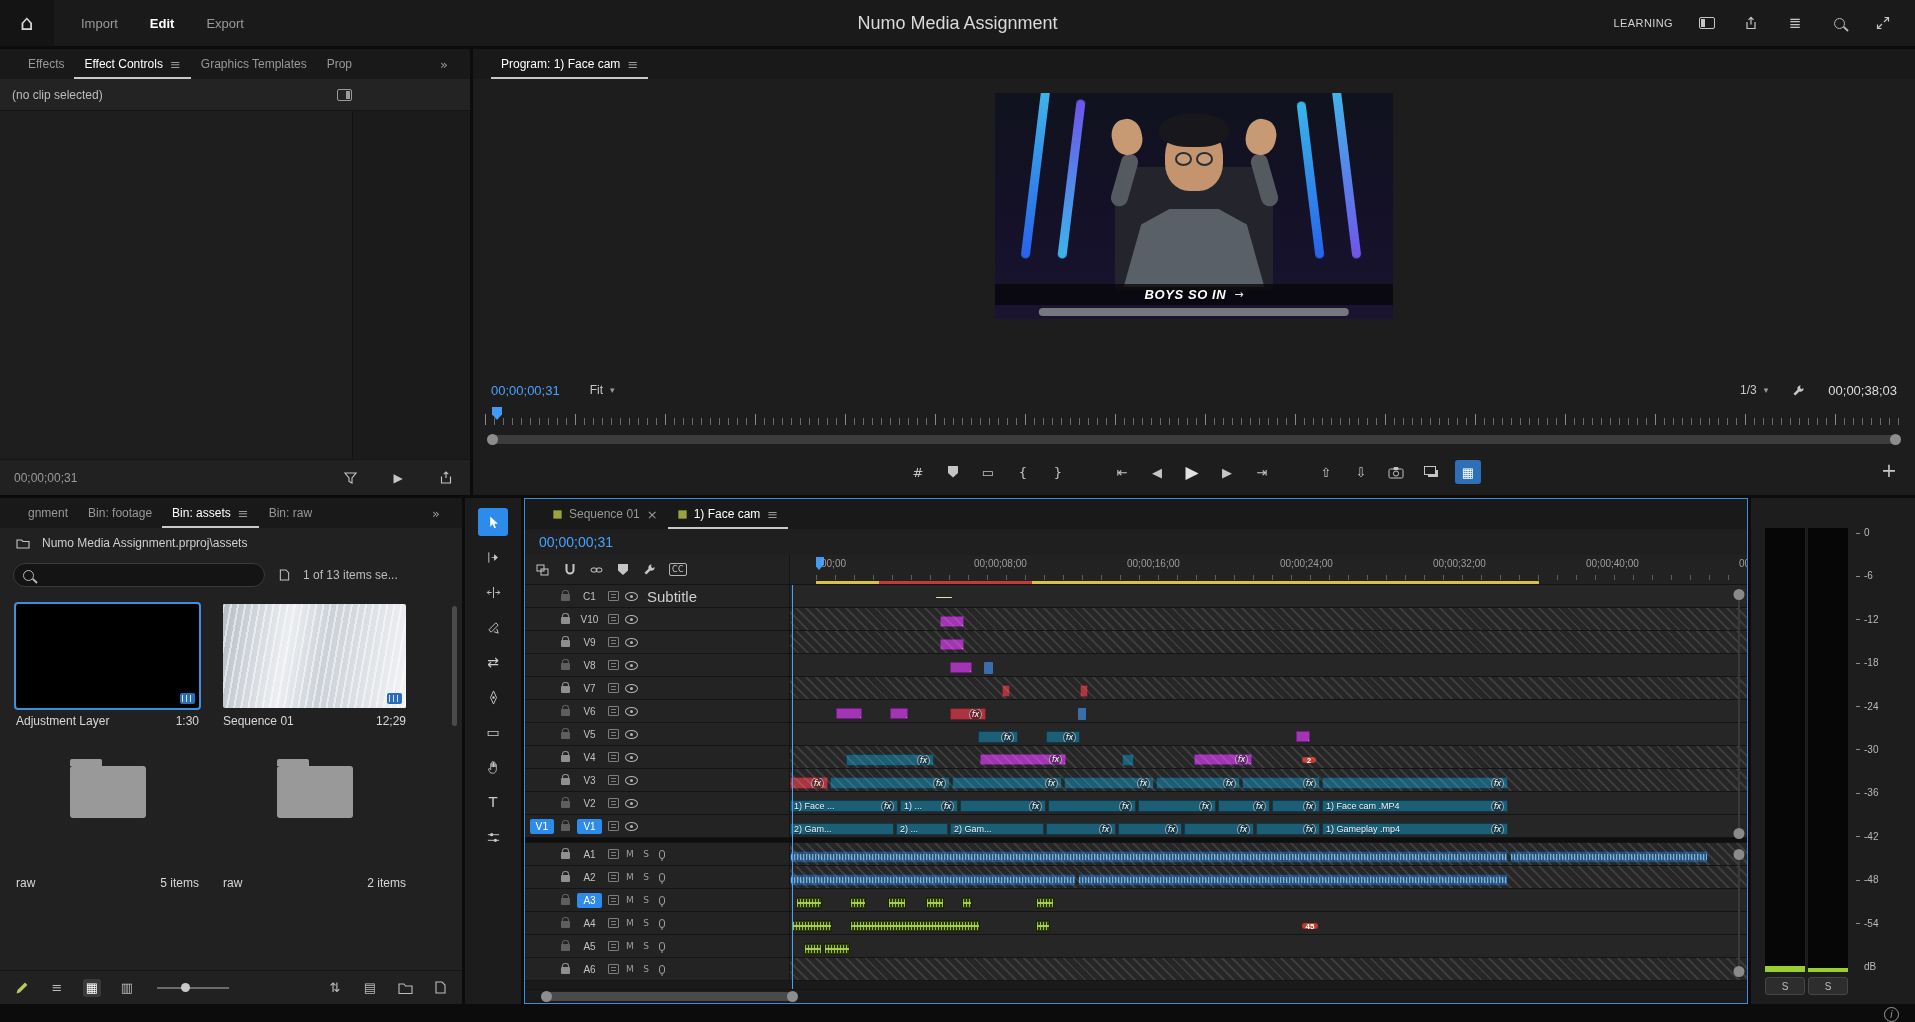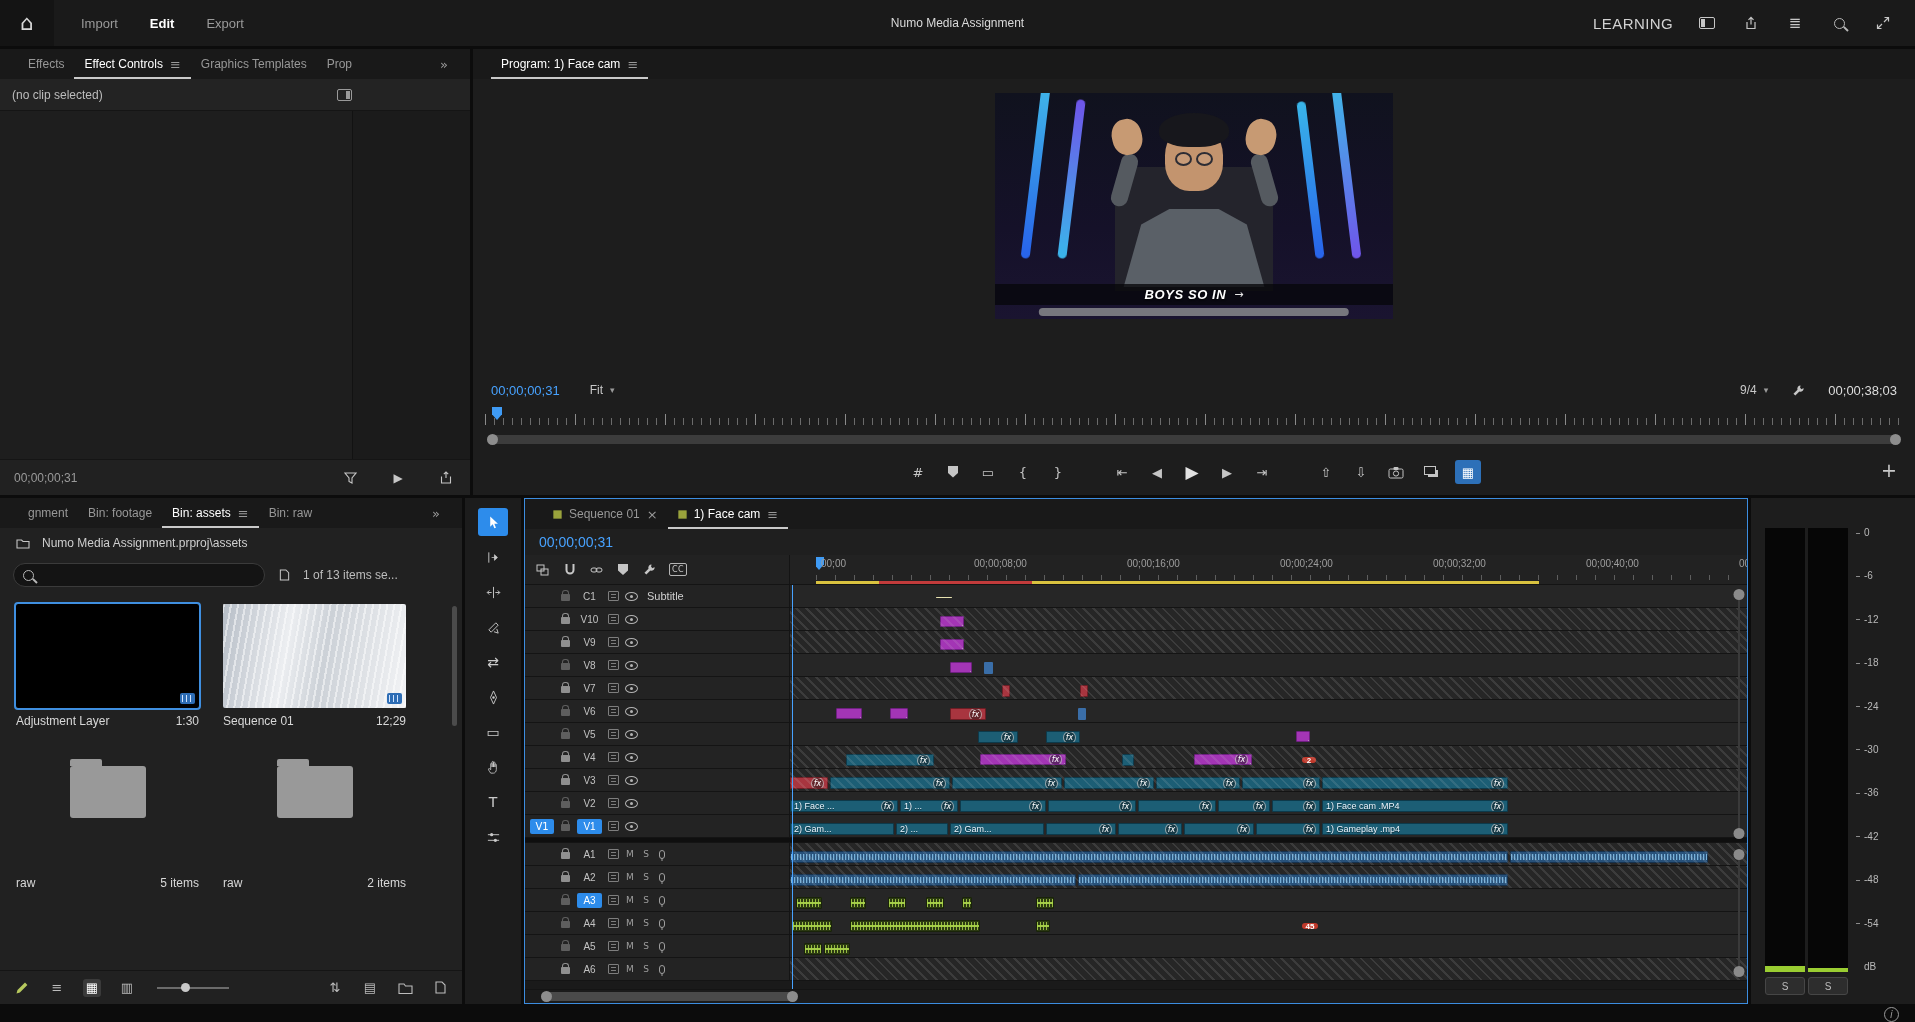--- a/index.html
+++ b/index.html
@@ -7,23 +7,23 @@
   body{background:#0c0c0c;font-family:"Liberation Sans","DejaVu Sans",sans-serif;font-size:12px;color:#c8c8c8;position:relative;-webkit-user-select:none;user-select:none;}
   .glyph{font-family:"DejaVu Sans",sans-serif;}
   svg{display:block;}
 
   
   .topbar{height:46px;background:#1a1a1a;display:flex;align-items:center;position:relative;}
   .home{width:54px;height:100%;display:flex;align-items:center;justify-content:center;font-size:21px;color:#d8d8d8;background:#141414;}
   .apptabs{display:flex;margin-left:14px;gap:6px;z-index:2;}
   .apptab{padding:6px 13px;color:#9a9a9a;font-size:13px;cursor:default;}
   .apptab.active{color:#ffffff;font-weight:bold;}
-  .tb-title{position:absolute;left:0;right:0;text-align:center;color:#dadada;font-size:12px;pointer-events:none;}
+  .tb-title{position:absolute;left:0;right:0;text-align:center;color:#dadada;font-size:18px;pointer-events:none;}
   .tb-right{margin-left:auto;display:flex;align-items:center;gap:24px;padding-right:22px;z-index:2;}
-  .learning{font-size:15px;color:#d2d2d2;letter-spacing:.4px;}
+  .learning{font-size:11px;color:#d2d2d2;letter-spacing:.4px;}
   .ic{width:20px;height:20px;display:inline-flex;align-items:center;justify-content:center;color:#c6c6c6;font-size:15px;}
   .wsic{width:16px;height:12px;border:1px solid #c6c6c6;border-radius:2px;position:relative;}
   .wsic::before{content:"";position:absolute;left:1px;top:1px;bottom:1px;width:4px;background:#c6c6c6;}
   .mag{width:11px;height:11px;border:1.6px solid #b8b8b8;border-radius:50%;position:relative;flex:none;}
   .mag::after{content:"";position:absolute;width:6px;height:1.7px;background:#b8b8b8;transform:rot.ate(45deg);transform:rotate(45deg);right:-5px;bottom:-2px;}
 
   
   .row1{display:flex;height:446px;gap:3px;margin-top:3px;}
   .row2{display:flex;height:506px;gap:3px;margin-top:3px;position:relative;}
   .panel{background:#212121;display:flex;flex-direction:column;min-width:0;}
@@ -156,21 +156,21 @@
   .lockic::before{content:"";position:absolute;left:1px;top:-4px;width:5px;height:4px;border:1.4px solid #8f8f8f;border-bottom:none;border-radius:3px 3px 0 0;}
   .tbadge{min-width:25px;height:15px;line-height:15px;text-align:center;font-size:10px;color:#c2c2c2;border-radius:2px;padding:0 2px;flex:none;}
   .tbadge.on{background:#2d8ceb;color:#fff;}
   .syncic{width:11px;height:10px;border:1px solid #8e8e8e;border-radius:1px;position:relative;flex:none;opacity:.85;}
   .syncic::after{content:"";position:absolute;left:2px;top:2px;right:2px;height:1px;background:#8e8e8e;box-shadow:0 3px 0 #8e8e8e;}
   .eyeic{width:13px;height:9px;border:1px solid #b2b2b2;border-radius:50%;position:relative;flex:none;}
   .eyeic::after{content:"";position:absolute;left:50%;top:50%;width:3px;height:3px;margin:-1.5px 0 0 -1.5px;background:#b2b2b2;border-radius:50%;}
   .ms{font-size:9px;color:#9e9e9e;width:10px;text-align:center;flex:none;}
   .micic{width:6px;height:9px;border:1px solid #9e9e9e;border-radius:3px;position:relative;flex:none;margin-left:2px;}
   .micic::after{content:"";position:absolute;left:50%;bottom:-3px;width:1px;height:3px;background:#9e9e9e;transform:translateX(-50%);}
-  .sublabel{font-size:11px;color:#cfcfcf;margin-left:3px;white-space:nowrap;}
+  .sublabel{font-size:15px;color:#cfcfcf;margin-left:3px;white-space:nowrap;}
   .clip{position:absolute;top:1px;bottom:2px;display:flex;align-items:center;padding:0 3px;font-size:9px;color:#eaf6ff;border-radius:1px;overflow:hidden;z-index:2;margin-top:7px;}
   .clip.teal{background:#1c5e75;border:1px solid #0d3a4b;}
   .clip.mag{background:#a335b5;border:1px solid #6e2080;}
   .clip.red{background:#a8353f;border:1px solid #6e1d24;}
   .clip.blue{background:#3a6ea8;}
   .clip.tick{background:#e8e2b0;top:5px;bottom:9px;}
   .clip.wave{background:#27517a;border:1px solid #173털2;border:1px solid #17324e;}
   .clip.wave::before{content:"";position:absolute;left:0;right:0;top:18%;bottom:18%;
     background:linear-gradient(transparent 42%,rgba(134,194,234,.95) 42% 58%,transparent 58%),
     repeating-linear-gradient(90deg,rgba(134,194,234,.85) 0 1px,rgba(134,194,234,.25) 1px 2px,rgba(134,194,234,0) 2px 3px);}
@@ -315,21 +315,21 @@
       </div>
     </div>
     <div class="prog-controls">
       <span class="tc-blue">00;00;00;31</span>
       <span class="dd">
         <span>Fit</span>
         <span class="car glyph">▾</span>
       </span>
       <span class="prog-right">
         <span class="dd">
-          <span>9/4</span>
+          <span>1/3</span>
           <span class="car glyph">▾</span>
         </span>
         <span class="ic">
           <svg width="13" height="13" viewBox="0 0 14 14">
               <path d="M9.2 1.6a3.4 3.4 0 0 0-3.3 4.5L1.6 10.4l2 2 4.3-4.3a3.4 3.4 0 0 0 4.5-3.9l-2.1 1.5-1.6-1.6z" fill="currentColor"></path>
             </svg>
         </span>
         <span class="tc-white">00;00;38;03</span>
       </span>
     </div>

